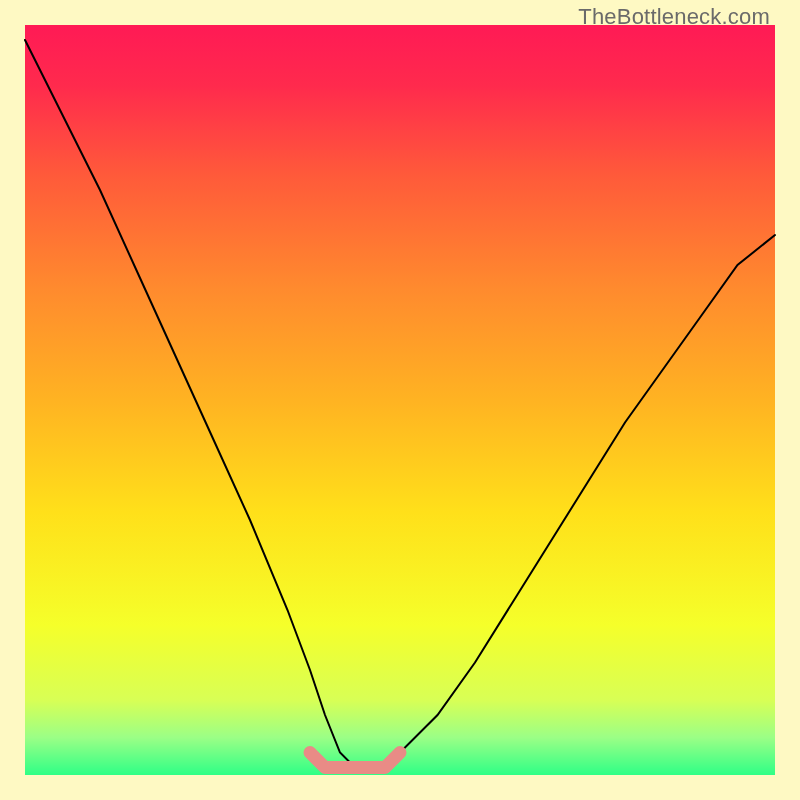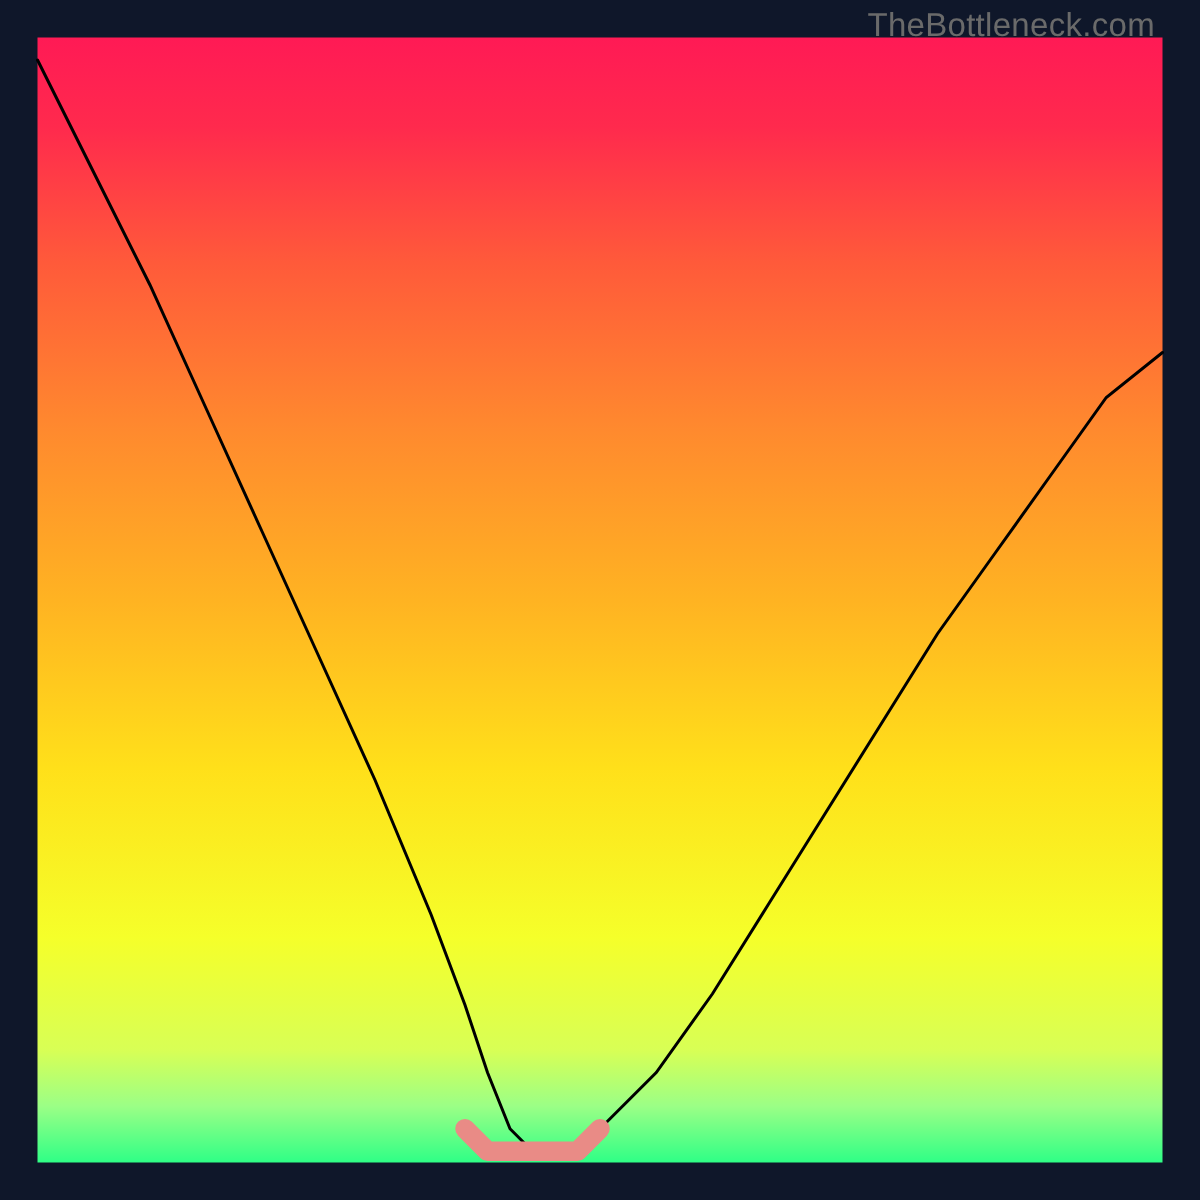--- a/index.html
+++ b/index.html
@@ -10,21 +10,21 @@
     background: #000;
     overflow: hidden;
     font-family: Arial, Helvetica, sans-serif;
   }
   .frame {
     position: absolute;
     left: 0;
     top: 0;
     width: 800px;
     height: 800px;
-    background: #0f172a;
+    background: #fef9c3;
   }
   .plot {
     position: absolute;
     left: 25px;
     top: 25px;
     width: 750px;
     height: 750px;
     
   }
   .curve-svg {

